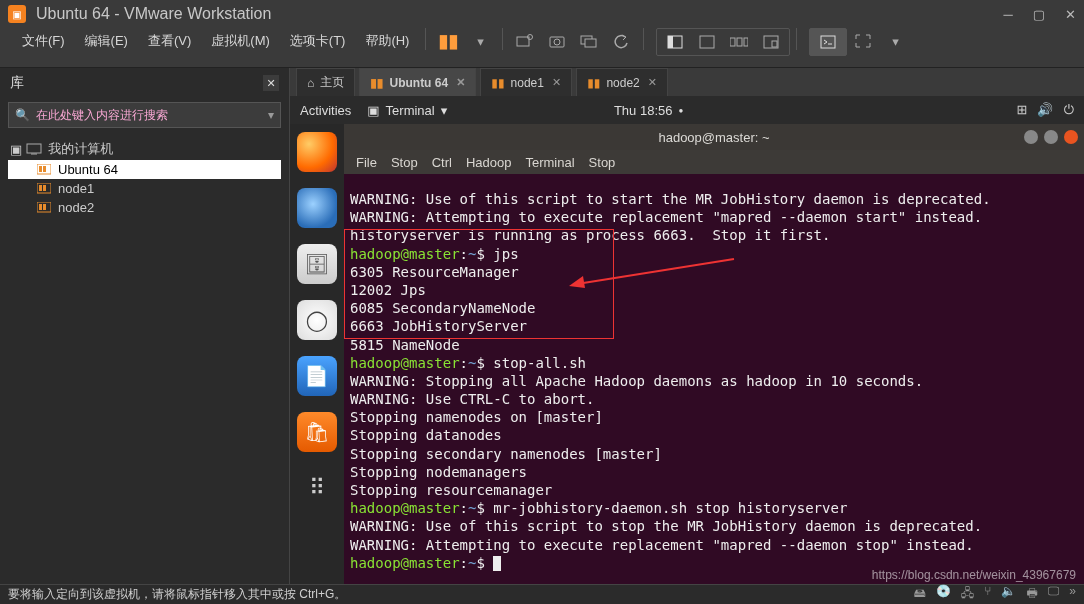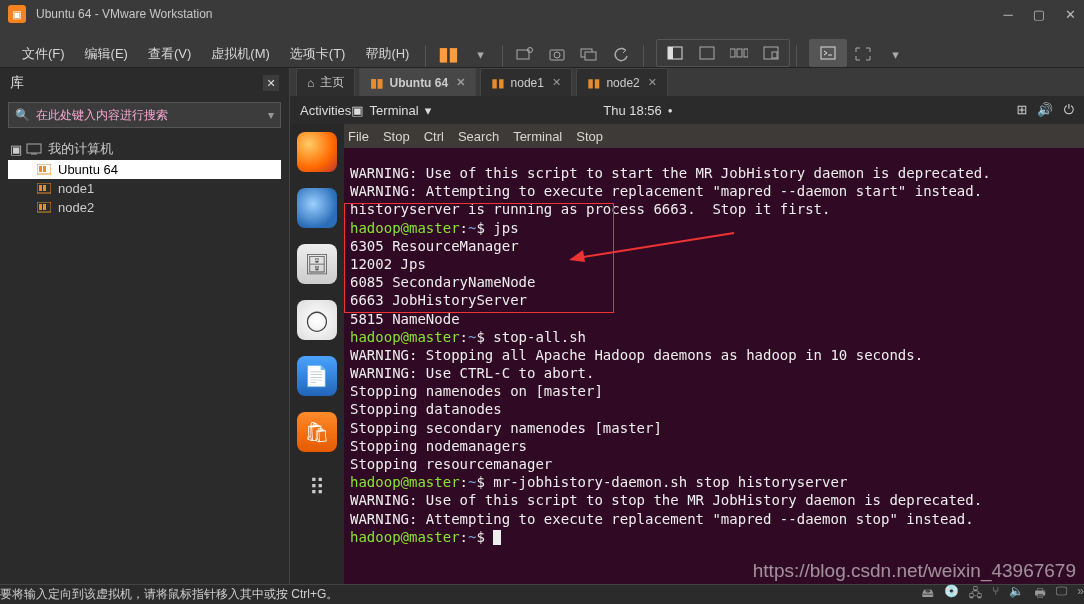--- a/index.html
+++ b/index.html
@@ -1,22 +1,22 @@
 <!DOCTYPE html>
 <html><head>
 <meta charset="utf-8">
 <style>
 * { margin: 0; padding: 0; box-sizing: border-box; }
 body { font-family: "Segoe UI", Tahoma, sans-serif; font-size: 13px; background: #2b2b2b; color: #ccc; width: 1084px; height: 604px; overflow: hidden; position: relative; }
 .titlebar { height: 28px; background: #3a3a3a; display: flex; align-items: center; padding: 0 8px; }
 .titlebar .vmicon { width: 18px; height: 18px; background: #f58220; border-radius: 3px; display: flex; align-items: center; justify-content: center; font-size: 10px; color: #fff; margin-right: 10px; }
-.titlebar .title { flex: 1; color: #c8c8c8; font-size: 12px; }
+.titlebar .title { flex: 1; color: #c8c8c8; font-size: 16px; }
 .titlebar .winbtns { display: flex; gap: 20px; color: #bbb; font-size: 13px; }
 .titlebar .winbtns span { cursor: pointer; }
-.menubar { height: 40px; background: #3a3a3a; display: flex; align-items: flex-end; padding: 0 12px; border-bottom: 1px solid #222; }
+.menubar { height: 40px; background: #3a3a3a; display: flex; align-items: flex-start; padding: 0 12px; border-bottom: 1px solid #222; }
 .menubar .menuitem { padding: 4px 10px; color: #d6d6d6; font-size: 13px; cursor: pointer; }
 .menubar .sep { width: 1px; height: 22px; background: #555; margin: 0 6px; }
 .menubar .tool { width: 28px; height: 26px; display: flex; align-items: center; justify-content: center; margin: 0 2px; color: #aaa; cursor: pointer; }
 .menubar .pause { color: #ff9d3c; font-size: 18px; font-weight: bold; }
 .menubar .toolgroup { display: flex; align-items: center; margin-left: 6px; }
 .menubar .toolgroup.boxed { border: 1px solid #555; border-radius: 2px; padding: 0 2px; }
 .menubar .toolgroup.selected { background: #555; }
 .body { display: flex; height: 516px; }
 .sidebar { width: 290px; background: #2b2b2b; border-right: 1px solid #444; display: flex; flex-direction: column; }
 .libhdr { display: flex; align-items: center; justify-content: space-between; padding: 6px 10px; color: #ddd; font-size: 14px; }
@@ -31,53 +31,53 @@
 .tree .lvl1 { padding-left: 28px; }
 .tree .node.on { background: #fff; color: #000; }
 .tree .vmicon { width: 14px; height: 12px; }
 .content { flex: 1; background: #333; display: flex; flex-direction: column; position: relative; }
 .tabs { height: 32px; background: #3a3a3a; display: flex; align-items: flex-end; padding-left: 6px; }
 .tab { display: flex; align-items: center; height: 28px; padding: 0 10px; margin-right: 4px; background: #2e2e2e; color: #ccc; font-size: 12px; border: 1px solid #444; border-bottom: none; cursor: pointer; }
 .tab.active { background: #474747; font-weight: bold; }
 .tab .ticon { margin-right: 6px; }
 .tab .tclose { margin-left: 8px; color: #999; font-size: 11px; }
 .gnome { height: 28px; background: #2b2b2b; display: flex; align-items: center; color: #ddd; padding: 0 10px; font-size: 13px; }
-.gnome .activities { }
+.gnome .activities { margin-right: 16px; }
 .gnome .app { display: flex; align-items: center; gap: 6px; }
 .gnome .clock { margin: 10px auto; display: flex; align-items: center; gap: 6px; }
 .gnome .tray { margin-left: auto; display: flex; gap: 10px; color: #ccc; }
 .desk { flex: 1; display: flex; background: #2c2c2c; }
 .dock { width: 54px; background: rgba(40,40,40,0.9); display: flex; flex-direction: column; align-items: center; padding-top: 8px; gap: 16px; }
 .dock .dicon { width: 40px; height: 40px; border-radius: 8px; display: flex; align-items: center; justify-content: center; font-size: 20px; cursor: pointer; }
 .dock .firefox { background: radial-gradient(circle at 30% 30%, #ffcc66, #ff6a00 60%, #b33 100%); }
 .dock .thunder { background: radial-gradient(circle at 40% 40%, #9cd1ff, #2a6db8 70%); }
 .dock .files { background: linear-gradient(#eee,#ccc); color: #555; }
 .dock .rhythm { background: radial-gradient(#fff,#ddd); color: #444; }
 .dock .office { background: linear-gradient(#4aa3ff,#2165b8); color: #fff; }
 .dock .store { background: linear-gradient(#ff8a2a,#e55a00); color: #fff; }
 .dock .apps { color: #ccc; font-size: 22px; background: none; }
 .termwin { flex: 1; background: #300a24; display: flex; flex-direction: column; font-family: "DejaVu Sans Mono","Courier New",monospace; font-size: 14px; }
 .termtitle { height: 26px; background: #3b3835; color: #dcdad6; display: flex; align-items: center; justify-content: center; position: relative; font-family: "Segoe UI",sans-serif; font-size: 13px; }
 .termtitle .tbtns { position: absolute; right: 6px; display: flex; gap: 6px; }
 .termtitle .tbtns .tb { width: 14px; height: 14px; border-radius: 50%; }
 .termtitle .tb.min { background: #888; }
 .termtitle .tb.max { background: #888; }
 .termtitle .tb.cls { background: #e95420; }
-.termmenu { height: 24px; background: #3d3a37; color: #d9d6d1; display: flex; align-items: center; gap: 14px; padding: 0 4px; font-family: "Segoe UI",sans-serif; font-size: 13px; }
+.termmenu { height: 24px; background: #3d3a37; color: #d9d6d1; display: flex; align-items: center; gap: 14px; padding: 0 12px; font-family: "Segoe UI",sans-serif; font-size: 13px; }
 .termmenu span { cursor: pointer; }
 .termbody { flex: 1; padding: 16px 6px; line-height: 1.3; color: #eee; overflow: hidden; white-space: pre; position: relative; }
 .termbody .prompt .u { color: #89e234; }
 .termbody .prompt .c { color: #eee; }
 .termbody .prompt .p { color: #729fcf; }
 .cursor { display: inline-block; width: 8px; height: 15px; background: #eee; vertical-align: text-bottom; }
 .redbox { position: absolute; border: 1px solid #e33; pointer-events: none; }
 .arrow { position: absolute; pointer-events: none; }
-.statusbar { height: 20px; background: #2b2b2b; color: #cfcfcf; font-size: 12px; display: flex; align-items: center; padding: 0 0; border-top: 1px solid #444; position: relative; }
+.statusbar { height: 20px; background: #2b2b2b; color: #cfcfcf; font-size: 12px; display: flex; align-items: center; padding: 0 8px; border-top: 1px solid #444; position: relative; }
 .statusbar .devicons { margin-left: auto; display: flex; gap: 10px; color: #999; font-size: 12px; }
-.watermark { position: absolute; right: 8px; bottom: 22px; color: rgba(255,255,255,0.55); font-size: 19px; font-family: sans-serif; pointer-events: none; }
+.watermark { position: absolute; right: 8px; bottom: 22px; color: rgba(255,255,255,0.55); font-size: 12px; font-family: sans-serif; pointer-events: none; }
 svg { display: block; }
 </style>
 </head>
 <body>
 
 <div class="titlebar">
   <div class="vmicon">▣</div>
   <div class="title">Ubuntu 64 - VMware Workstation</div>
   <div class="winbtns">
     <span>─</span>
@@ -268,25 +268,33 @@
         <div class="dicon firefox"></div>
         <div class="dicon thunder"></div>
         <div class="dicon files">🗄</div>
         <div class="dicon rhythm">◯</div>
         <div class="dicon office">📄</div>
         <div class="dicon store">🛍</div>
         <div class="dicon apps">⠿</div>
       </div>
 
       <div class="termwin">
+        <div class="termtitle">
+          <span>hadoop@master: ~</span>
+          <div class="tbtns">
+            <div class="tb min"></div>
+            <div class="tb max"></div>
+            <div class="tb cls"></div>
+          </div>
+        </div>
         <div class="termmenu">
           <span>File</span>
           <span>Stop</span>
           <span>Ctrl</span>
-          <span>Search</span>
+          <span>Hadoop</span>
           <span>Terminal</span>
           <span>Stop</span>
         </div>
         <div class="termbody"><span>WARNING: Use of this script to start the MR JobHistory daemon is deprecated.</span>
 <span>WARNING: Attempting to execute replacement "mapred --daemon start" instead.</span>
 <span>historyserver is running as process 6663.  Stop it first.</span>
 <span class="prompt"><span class="u">hadoop@master</span><span class="c">:</span><span class="p">~</span><span class="c">$ </span></span><span>jps</span>
 <span>6305 ResourceManager</span>
 <span>12002 Jps</span>
 <span>6085 SecondaryNameNode</span>

